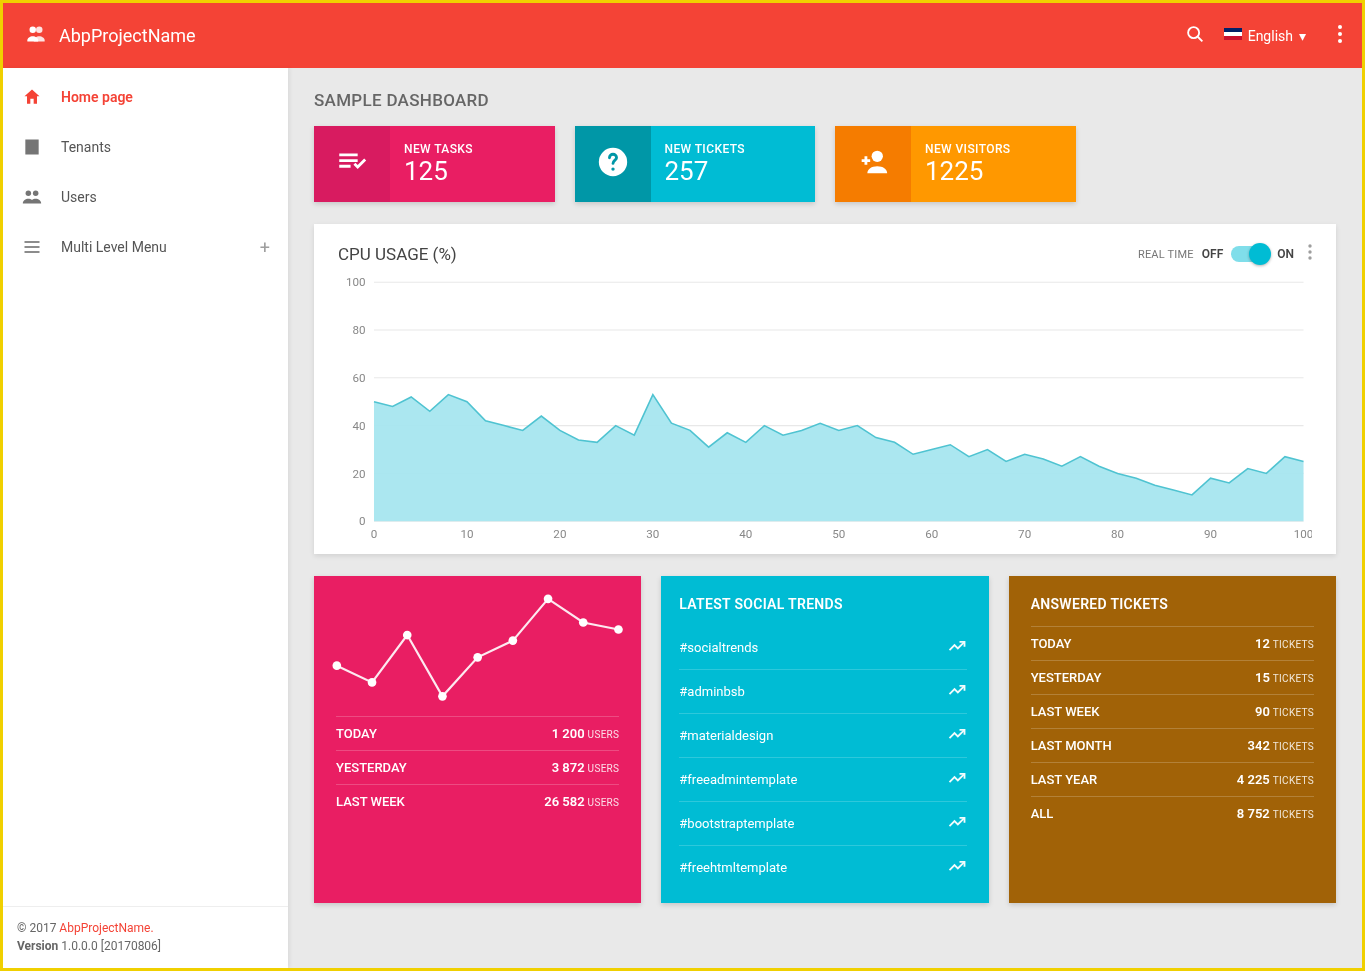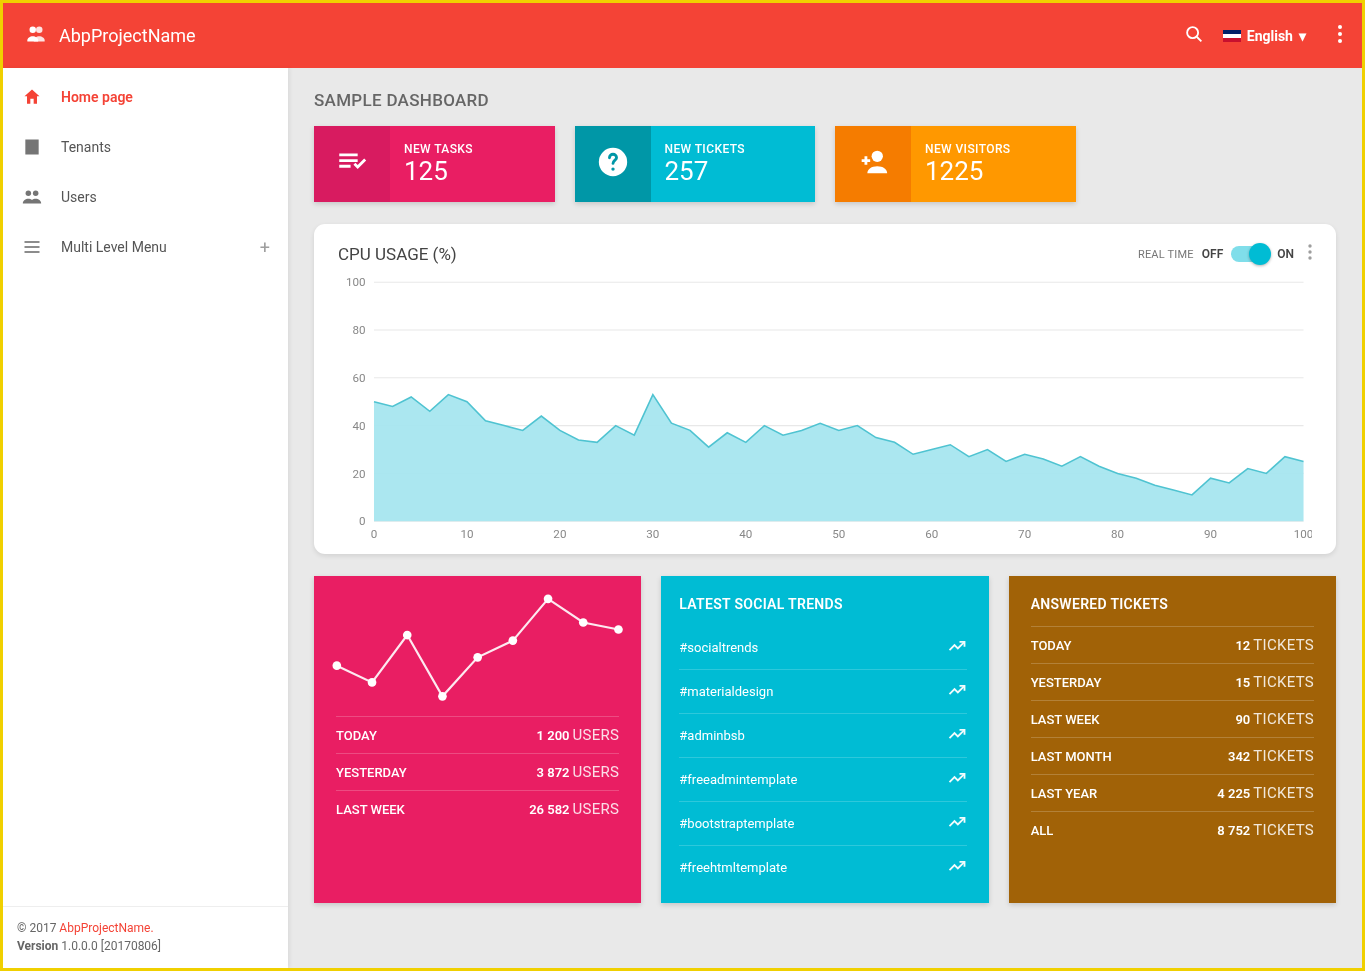--- a/index.html
+++ b/index.html
@@ -2,21 +2,21 @@
 <html><head>
 <meta charset="utf-8">
 <style>
 * { margin: 0; padding: 0; box-sizing: border-box; font-family: -apple-system, BlinkMacSystemFont, "Segoe UI", Roboto, Arial, sans-serif; }
 body { background: #e9e9e9; width: 1365px; height: 971px; overflow: hidden; border: 3px solid #f0d000; }
 
 .topbar { height: 65px; background: #f44336; display: flex; align-items: center; padding: 0 20px; color: #fff; }
 .topbar .logo { display: flex; align-items: center; gap: 10px; font-size: 18px; font-weight: 400; }
 .topbar .spacer { flex: 1; }
 .topbar .right { display: flex; align-items: center; gap: 18px; }
-.lang-btn { display: flex; align-items: center; gap: 6px; cursor: pointer; font-size: 14px; font-weight: bold; }
+.lang-btn { display: flex; align-items: flex-start; gap: 6px; cursor: pointer; font-size: 14px; }
 .flag { width: 18px; height: 12px; background: linear-gradient(#012169 33%, #fff 33% 66%, #c8102e 66%); position: relative; }
 
 .layout { display: flex; height: calc(971px - 65px - 6px); }
 .sidebar { width: 285px; background: #fff; display: flex; flex-direction: column; box-shadow: 2px 0 4px rgba(0,0,0,.06); }
 .sidebar-hero { height: 130px; position: relative; color: #fff; padding: 18px; background:
   linear-gradient(135deg, #f9a825 0 28%, transparent 28%),
   linear-gradient(135deg, #e53935 0 46%, transparent 46%),
   linear-gradient(135deg, #c62828 0 62%, transparent 62%),
   linear-gradient(135deg, #ad1457 0 78%, transparent 78%),
   #6a1b9a; }
@@ -44,21 +44,21 @@
 .stat .iconcell { width: 76px; display: flex; align-items: center; justify-content: center; }
 .stat .textcell { flex: 1; padding: 10px 14px; display: flex; flex-direction: column; justify-content: center; }
 .stat .label { font-size: 12px; letter-spacing: .4px; font-weight: 500; }
 .stat .value { font-size: 26px; font-weight: 400; }
 .stat.pink   .iconcell { background: #d81b60; } .stat.pink   .textcell { background: #e91e63; }
 .stat.cyan   .iconcell { background: #0097a7; } .stat.cyan   .textcell { background: #00bcd4; }
 .stat.green  .iconcell { background: #7cb342; } .stat.green  .textcell { background: #8bc34a; }
 .stat.orange .iconcell { background: #f57c00; } .stat.orange .textcell { background: #ff9800; }
 
 .card { background: #fff; box-shadow: 0 2px 5px rgba(0,0,0,.1); }
-.cpu-card { padding: 20px 24px 10px; margin-bottom: 22px; border-radius: 11px; }
+.cpu-card { padding: 20px 24px 10px; margin-bottom: 22px; }
 .cpu-head { display: flex; align-items: center; margin-bottom: 10px; }
 .cpu-title { font-size: 17px; color: #444; font-weight: 400; }
 .cpu-head .sp { flex: 1; }
 .rt-label { font-size: 11px; color: #777; margin-right: 8px; letter-spacing: .2px; }
 .switch-wrap { display: flex; align-items: center; gap: 8px; font-size: 12px; color: #444; font-weight: 600; }
 .switch { width: 38px; height: 16px; border-radius: 20px; background: #80deea; position: relative; cursor: pointer; }
 .switch::after { content: ""; position: absolute; right: -2px; top: -3px; width: 22px; height: 22px; background: #00bcd4; border-radius: 50%; box-shadow: 0 1px 3px rgba(0,0,0,.3); }
 .kebab { margin-left: 14px; color: #9e9e9e; cursor: pointer; }
 
 .chart-area { position: relative; height: 270px; margin-top: 6px; }
@@ -70,21 +70,21 @@
 .panel { box-shadow: 0 2px 5px rgba(0,0,0,.15); color: #fff; padding: 20px 22px 14px; }
 .panel-pink { background: #e91e63; }
 .panel-cyan { background: #00bcd4; padding-left: 18px; }
 .panel-teal { background: #a16207; }
 .panel h3 { font-size: 14px; font-weight: 600; letter-spacing: .3px; margin-bottom: 14px; }
 .spark { height: 110px; margin: -8px -10px 18px; }
 .panel .row { display: flex; justify-content: space-between; align-items: baseline; padding: 9px 0; border-top: 1px solid rgba(255,255,255,.2); font-size: 13px; }
 .panel-pink .row:first-of-type { border-top: 1px solid rgba(255,255,255,.2); }
 .panel .row .k { font-weight: 500; }
 .panel .row .v { font-weight: 600; }
-.panel .row .unit { font-size: 15px; opacity: .85; margin-left: 3px; letter-spacing: .3px; }
+.panel .row .unit { font-size: 10px; opacity: .85; margin-left: 3px; letter-spacing: .3px; }
 .panel .listitem { display: flex; align-items: center; justify-content: space-between; padding: 10px 0; border-top: 1px solid rgba(255,255,255,.18); font-size: 13px; }
 .panel .listitem:first-of-type { border-top: none; }
 .trend-icon { opacity: .95; }
 </style>
 </head>
 <body>
 
 <div class="topbar">
   <div class="logo">
     <span>
@@ -297,28 +297,28 @@
         <h3>LATEST SOCIAL TRENDS</h3>
         <div id="trend-list">
             <div class="listitem">
               <span>#socialtrends</span>
               <span class="trend-icon"><svg width="20" height="20" viewBox="0 0 24 24" fill="none" stroke="#fff" stroke-width="2.2">
                   <polyline points="3 17 9 11 13 15 21 7"></polyline>
                   <polyline points="15 7 21 7 21 13"></polyline>
                 </svg></span>
             </div>
             <div class="listitem">
+              <span>#adminbsb</span>
+              <span class="trend-icon"><svg width="20" height="20" viewBox="0 0 24 24" fill="none" stroke="#fff" stroke-width="2.2">
+                  <polyline points="3 17 9 11 13 15 21 7"></polyline>
+                  <polyline points="15 7 21 7 21 13"></polyline>
+                </svg></span>
+            </div>
+            <div class="listitem">
               <span>#materialdesign</span>
-              <span class="trend-icon"><svg width="20" height="20" viewBox="0 0 24 24" fill="none" stroke="#fff" stroke-width="2.2">
-                  <polyline points="3 17 9 11 13 15 21 7"></polyline>
-                  <polyline points="15 7 21 7 21 13"></polyline>
-                </svg></span>
-            </div>
-            <div class="listitem">
-              <span>#adminbsb</span>
               <span class="trend-icon"><svg width="20" height="20" viewBox="0 0 24 24" fill="none" stroke="#fff" stroke-width="2.2">
                   <polyline points="3 17 9 11 13 15 21 7"></polyline>
                   <polyline points="15 7 21 7 21 13"></polyline>
                 </svg></span>
             </div>
             <div class="listitem">
               <span>#freeadmintemplate</span>
               <span class="trend-icon"><svg width="20" height="20" viewBox="0 0 24 24" fill="none" stroke="#fff" stroke-width="2.2">
                   <polyline points="3 17 9 11 13 15 21 7"></polyline>
                   <polyline points="15 7 21 7 21 13"></polyline>

